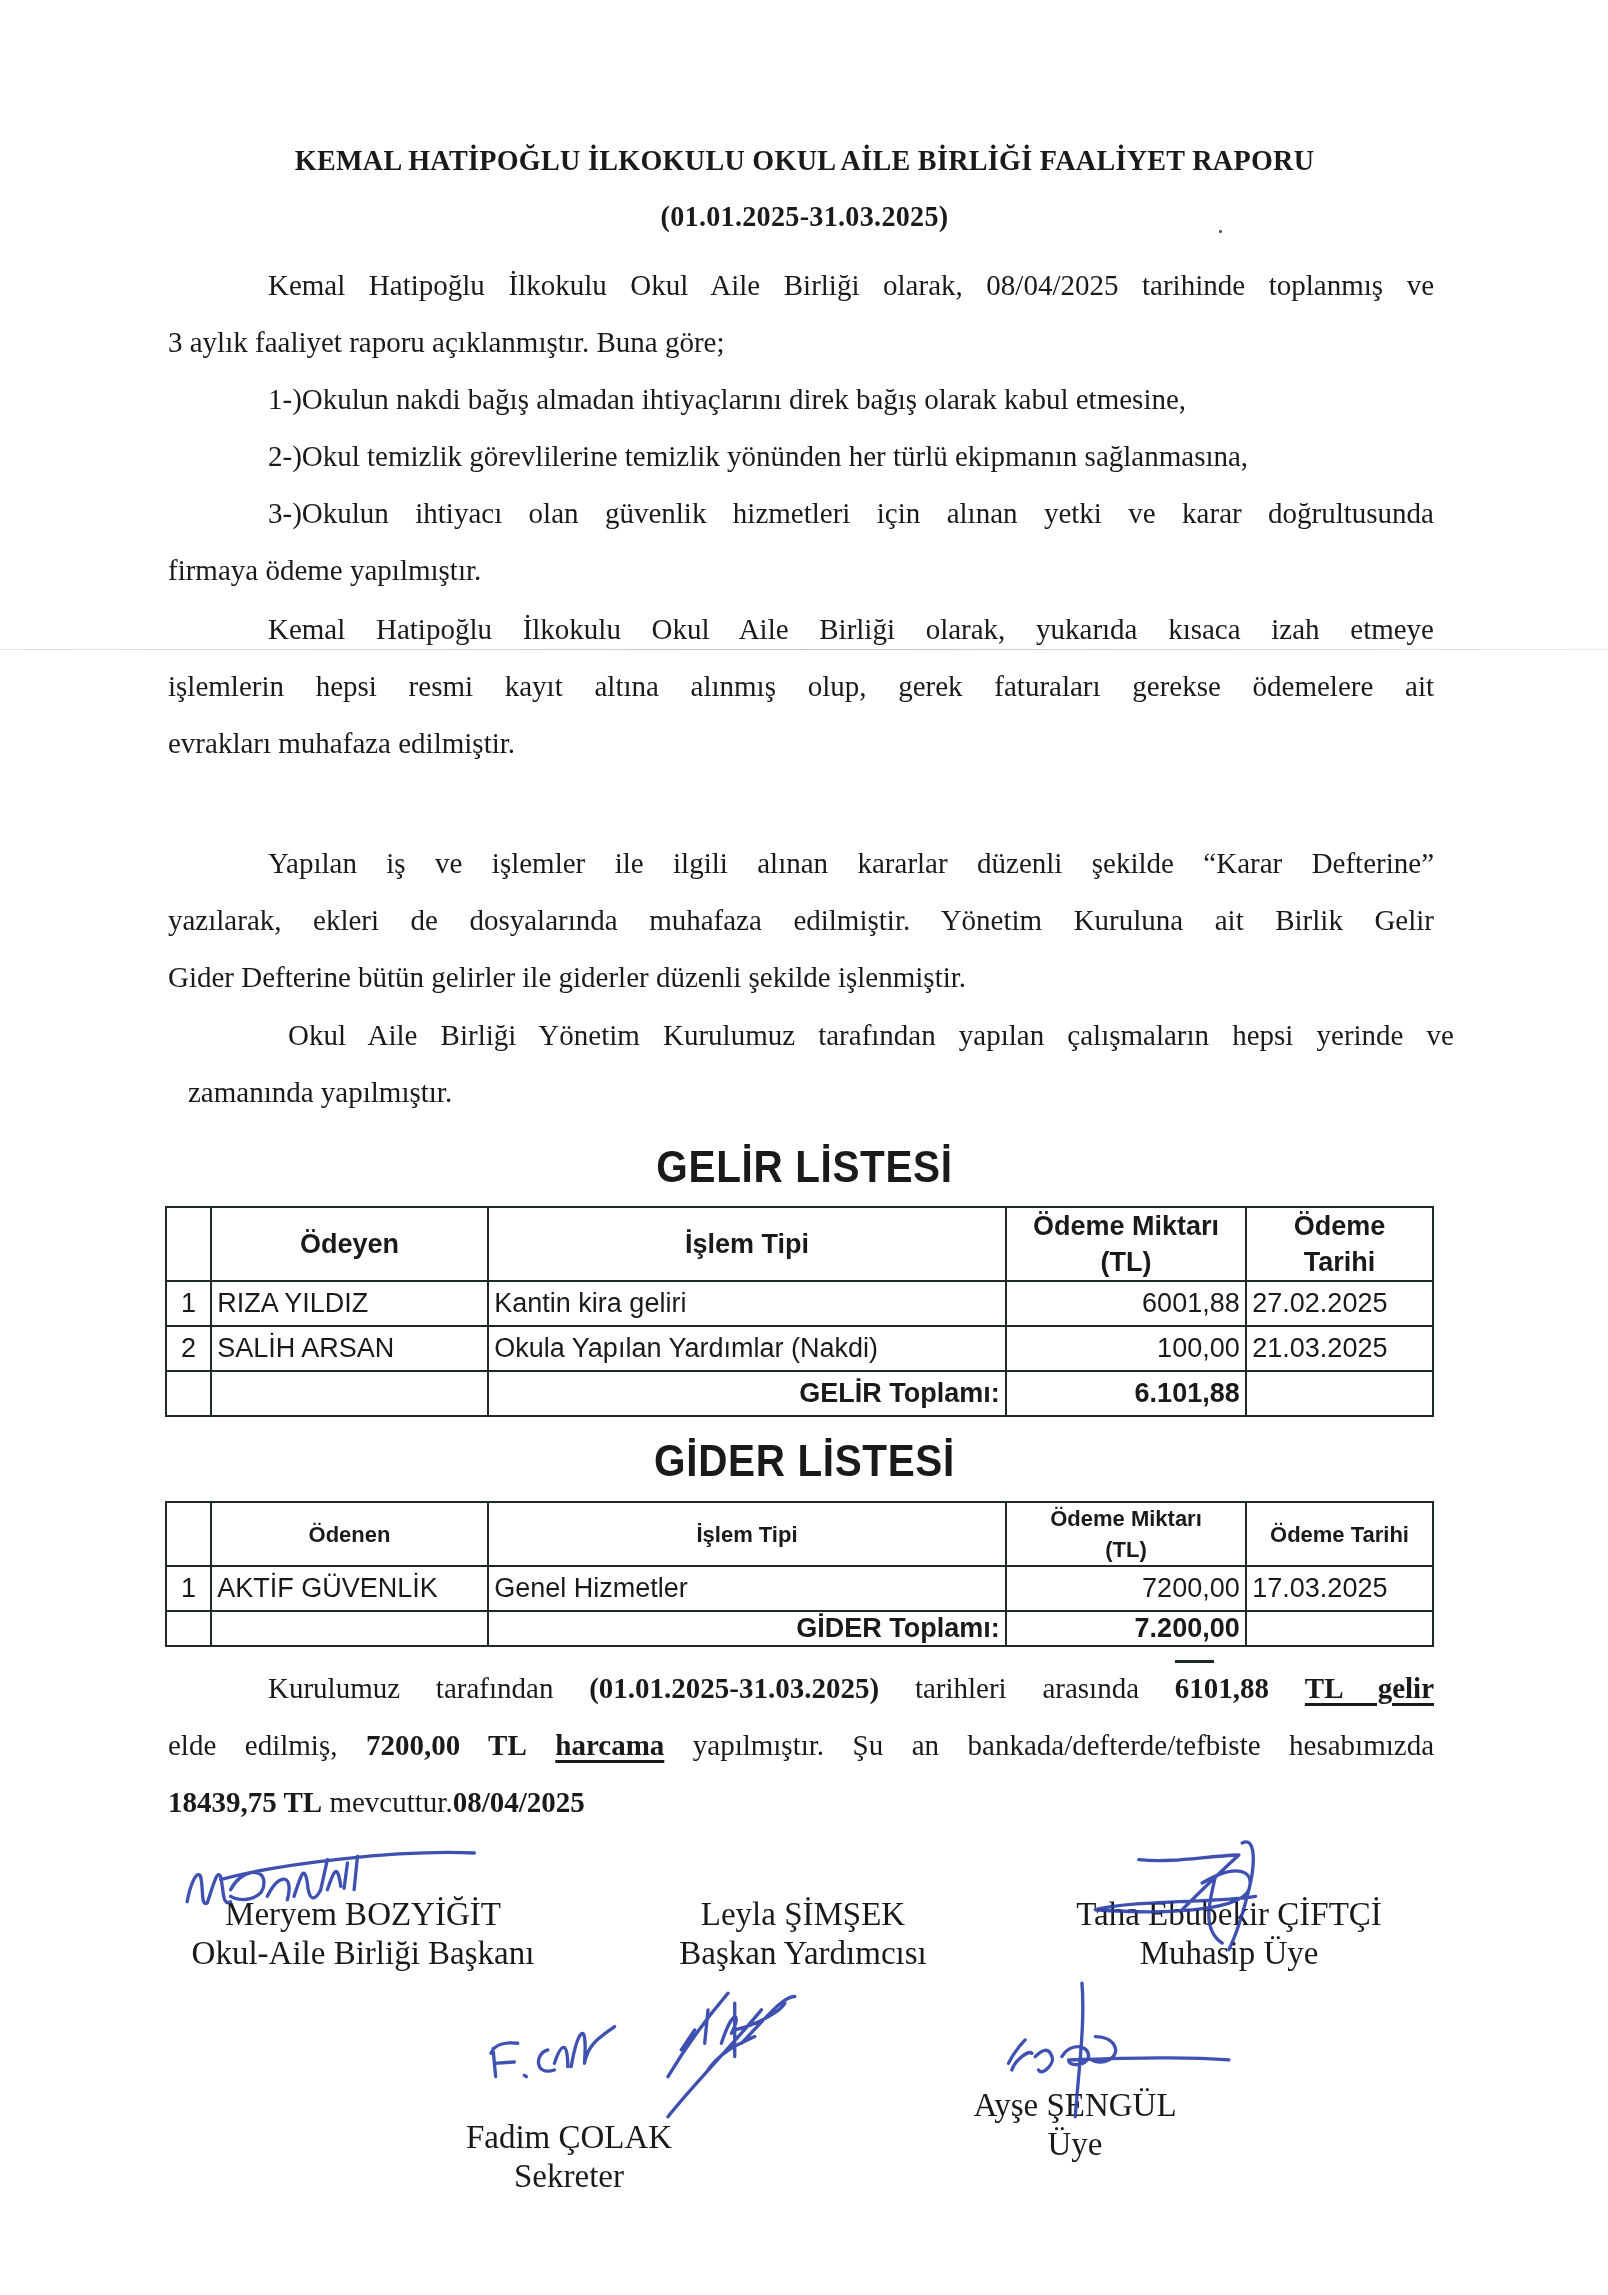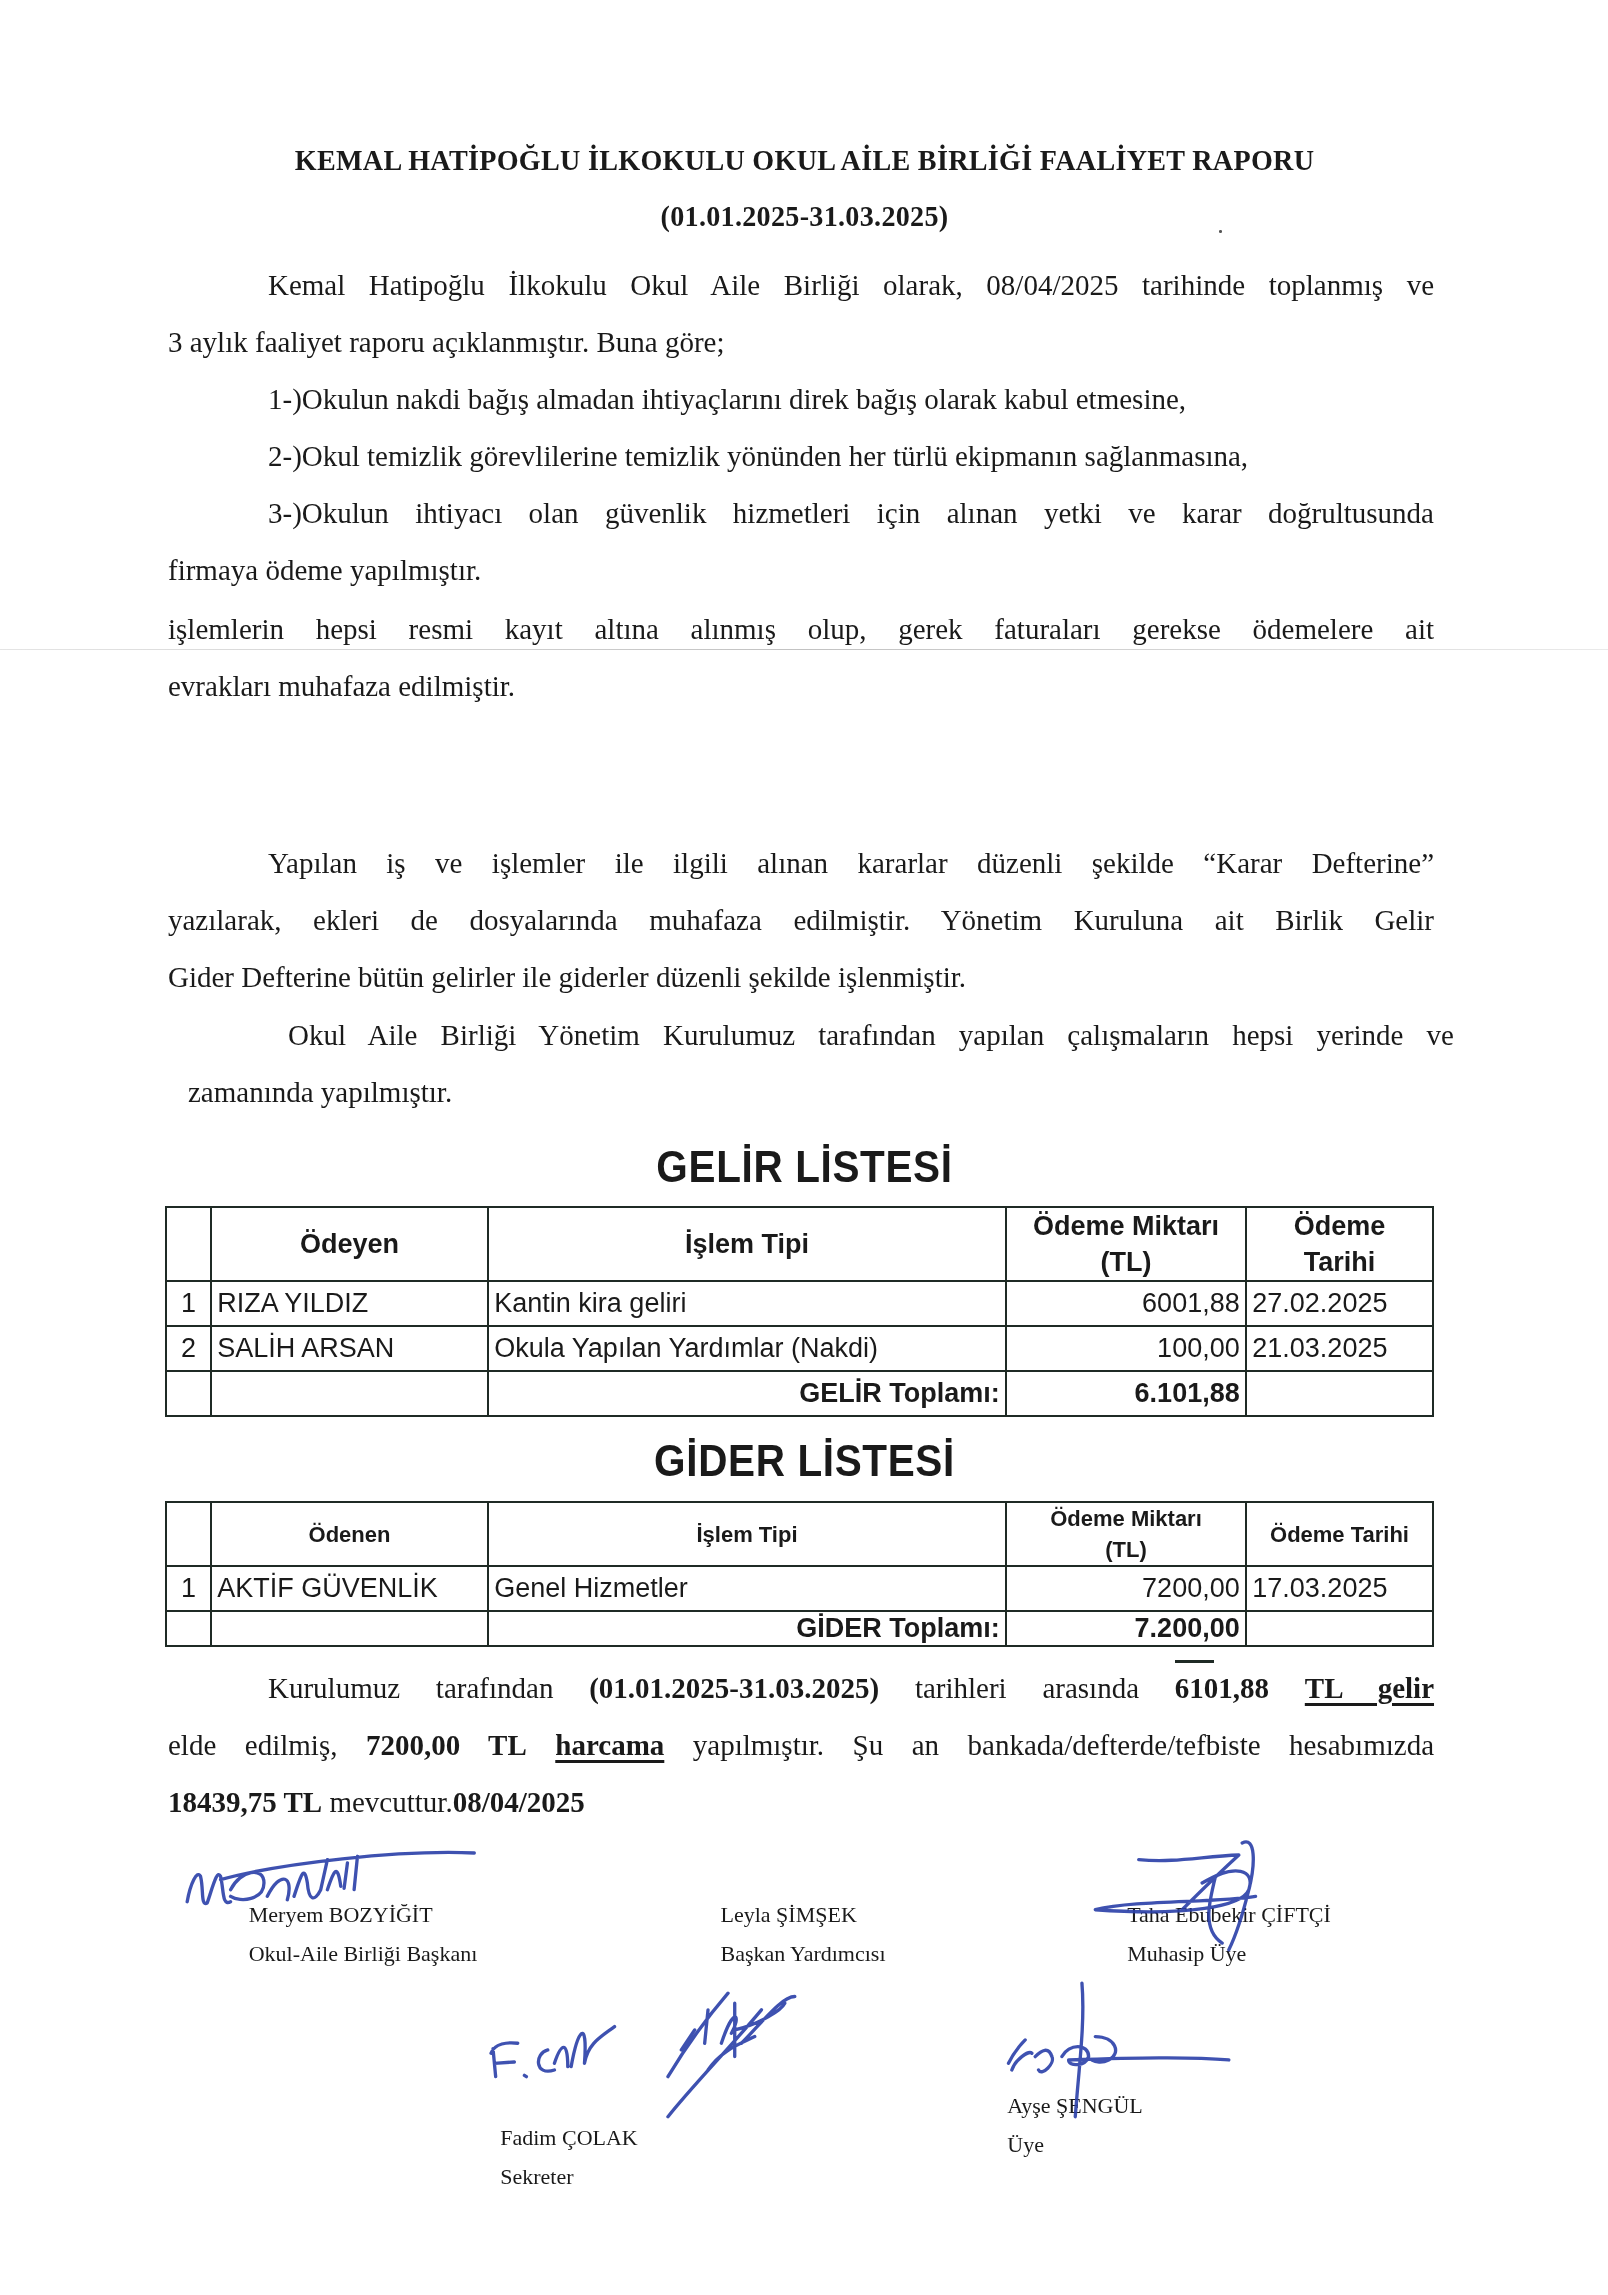--- a/index.html
+++ b/index.html
@@ -26,21 +26,21 @@
   table.ledger td.amt { text-align: right; }
   table.ledger td.total-label { text-align: right; font-weight: bold; }
   table.ledger td.total-amt { text-align: right; font-weight: bold; }
   table.gider th { font-size: 22px; line-height: 31px; }
   .gider-gap { position: absolute; background: #fff; }
 
   .summary { position: absolute; left: 168px; width: 1266px; font-size: 29px; line-height: 57px; }
   .summary b { font-weight: bold; }
   .u { text-decoration: underline; text-decoration-thickness: 2.7px; text-underline-offset: 5.3px; }
 
-  .sig { position: absolute; text-align: left; font-family: "Liberation Serif", "DejaVu Serif", serif; font-size: 22px; line-height: 39px; transform: translateX(-50%); white-space: nowrap; }
+  .sig { position: absolute; text-align: center; font-family: "Liberation Serif", "DejaVu Serif", serif; font-size: 33px; line-height: 39px; transform: translateX(-50%); white-space: nowrap; }
   .ink { position: absolute; pointer-events: none; }
   .scanline { position: absolute; left: 0; top: 649px; width: 1609px; height: 1.3px; background: linear-gradient(90deg, rgba(150,150,150,0.25), rgba(120,120,120,0.45), rgba(150,150,150,0.2)); }
   .speck { position: absolute; left: 1219px; top: 230px; width: 2.7px; height: 2.7px; background: #555; border-radius: 50%; }
 </style>
 </head>
 <body>
 
 <div class="scanline"></div>
 <div class="speck"></div>
 
@@ -50,20 +50,21 @@
 <div class="para serif" style="top:257px;">
   <span class="line ind1">Kemal Hatipoğlu İlkokulu Okul Aile Birliği olarak, 08/04/2025 tarihinde toplanmış ve</span>
   <span class="line last">3 aylık faaliyet raporu açıklanmıştır. Buna göre;</span>
   <span class="line ind1 last">1-)Okulun nakdi bağış almadan ihtiyaçlarını direk bağış olarak kabul etmesine,</span>
   <span class="line ind1 last">2-)Okul temizlik görevlilerine temizlik yönünden her türlü ekipmanın sağlanmasına,</span>
   <span class="line ind1">3-)Okulun ihtiyacı olan güvenlik hizmetleri için alınan yetki ve karar doğrultusunda</span>
   <span class="line last">firmaya ödeme yapılmıştır.</span>
 </div>
 
 <div class="para serif" style="top:601px;">
+  <span class="line ind1">Kemal Hatipoğlu İlkokulu Okul Aile Birliği olarak, yukarıda kısaca izah etmeye</span>
   <span class="line">işlemlerin hepsi resmi kayıt altına alınmış olup, gerek faturaları gerekse ödemelere ait</span>
   <span class="line last">evrakları muhafaza edilmiştir.</span>
 </div>
 
 <div class="para serif" style="top:835px;">
   <span class="line ind1">Yapılan iş ve işlemler ile ilgili alınan kararlar düzenli şekilde “Karar Defterine”</span>
   <span class="line">yazılarak, ekleri de dosyalarında muhafaza edilmiştir. Yönetim Kuruluna ait Birlik Gelir</span>
   <span class="line last">Gider Defterine bütün gelirler ile giderler düzenli şekilde işlenmiştir.</span>
 </div>
 

